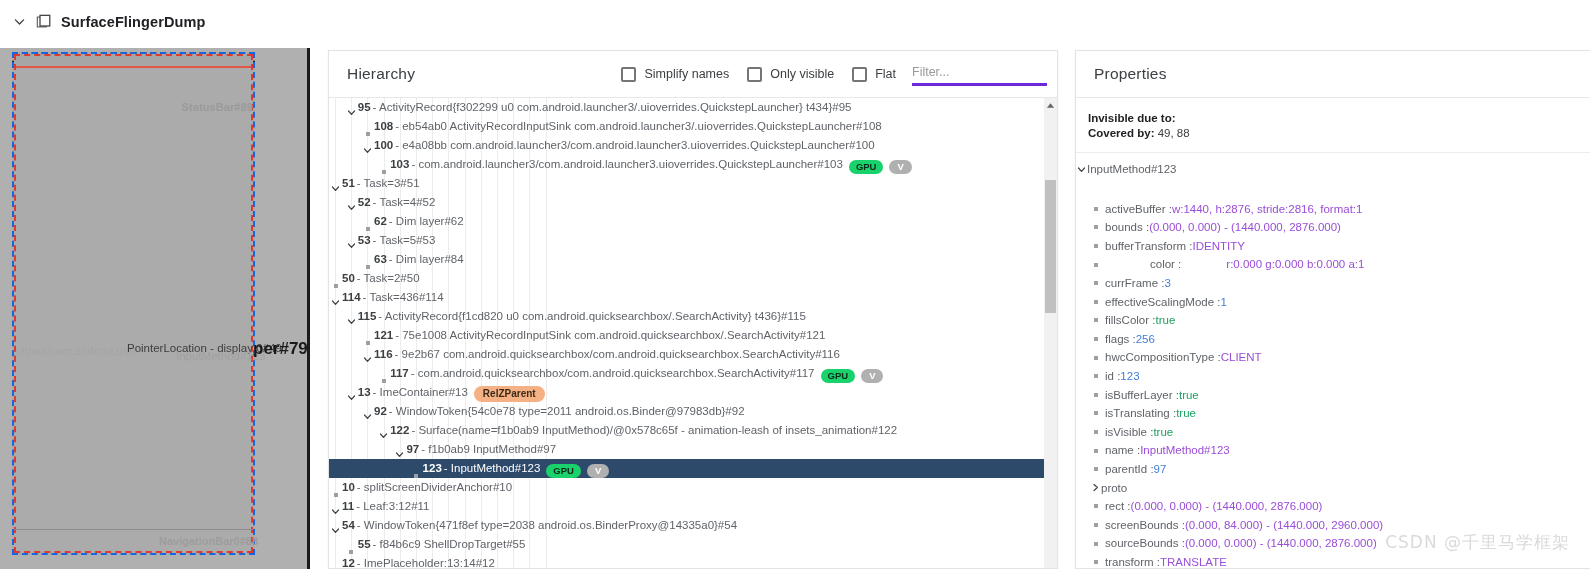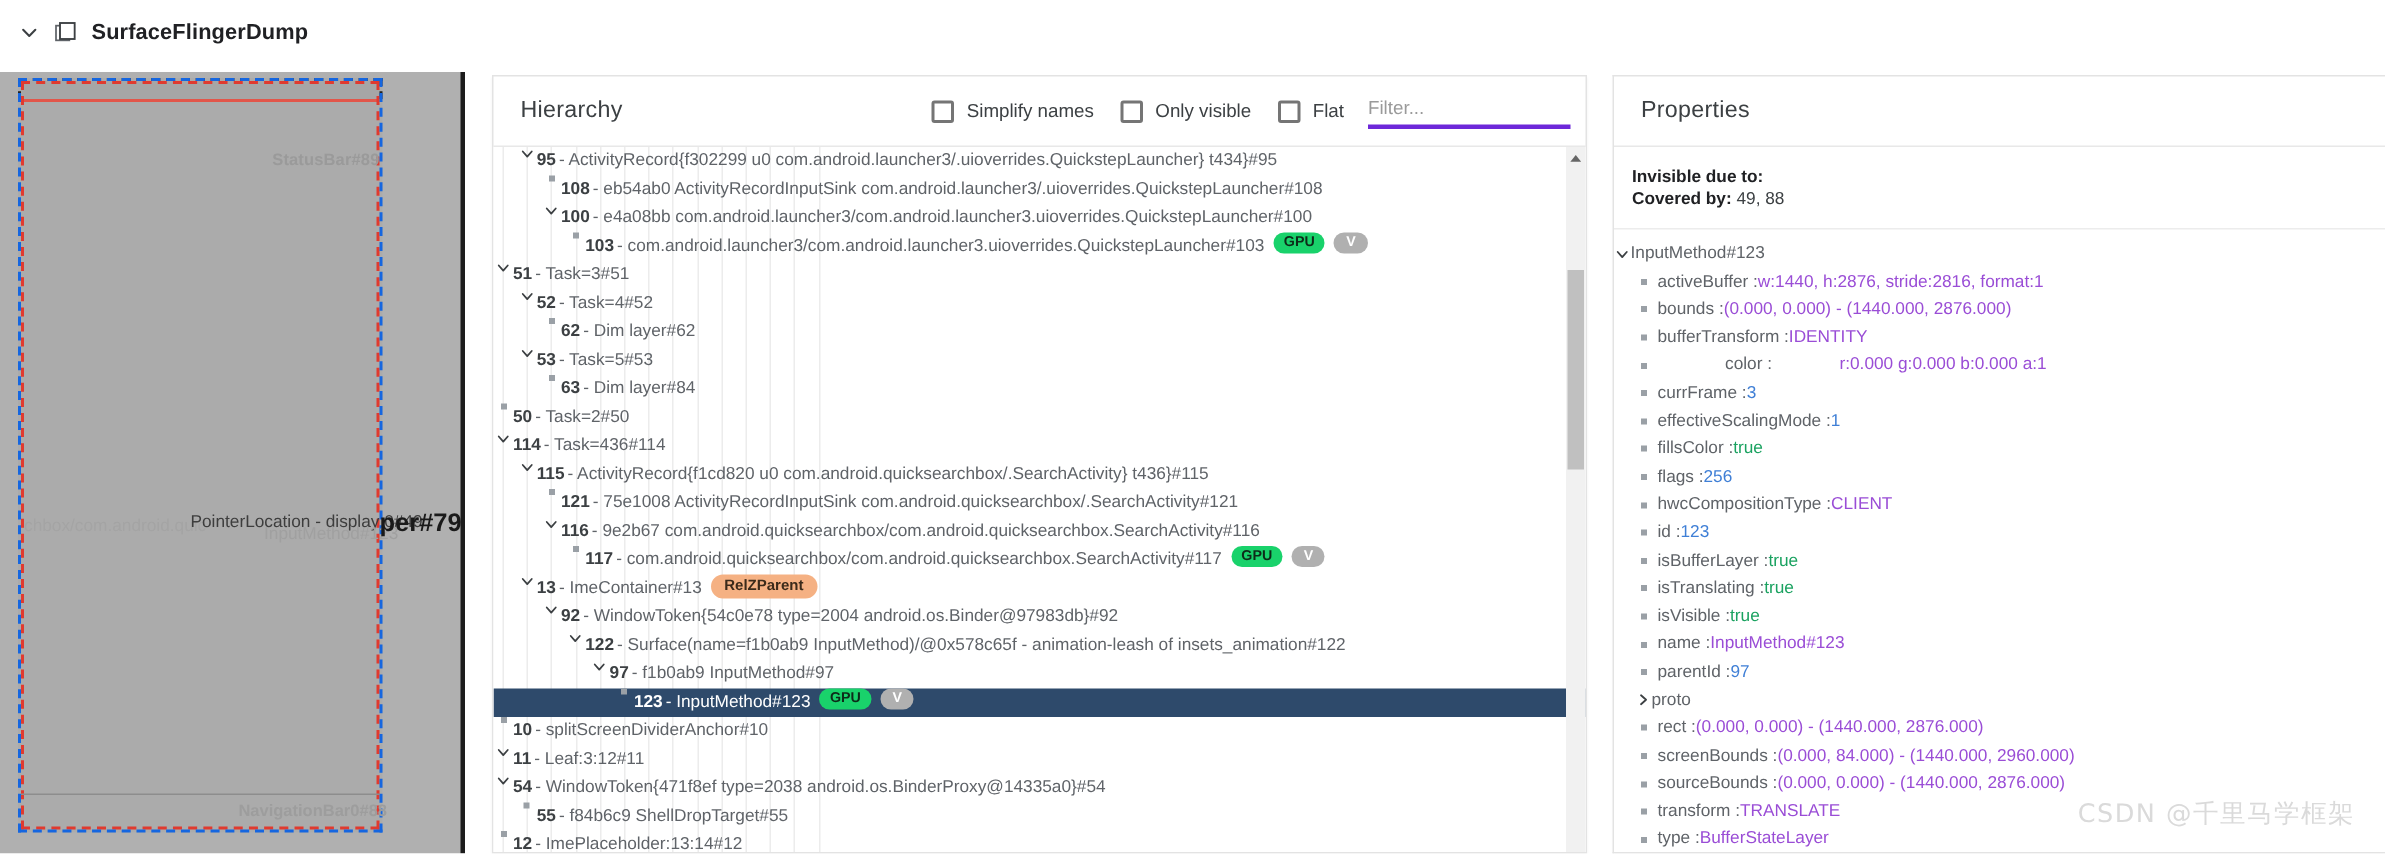--- a/index.html
+++ b/index.html
@@ -137,21 +137,21 @@
   }
   .tree-inner { position:relative; width:100%; height:100%; }
 
   
   .guides { position:absolute; left:0; top:0; width:100%; height:100%; pointer-events:none; }
   .guide { position:absolute; top:0; bottom:0; width:1px; background:#ececec; }
 
   .row {
     position:relative; height:19px; line-height:19px;
     white-space:nowrap; font-size:11.5px; color:#5f6368;
-    display:flex; align-items:flex-start;
+    display:flex; align-items:flex-end;
   }
   .row.selected { background:#2e4a6b; }
   .row.selected .rid, .row.selected .rtext { color:#ffffff; }
   .tw {
     flex:0 0 auto; width:13px; display:inline-flex; align-items:center; justify-content:center;
     color:#3c4043;
   }
   .tw.leaf::before {
     content:""; width:4px; height:4px; background:#9aa0a6; display:block;
     border-radius:0px;
@@ -409,21 +409,21 @@
             <span class="rtext">- ImeContainer#13</span>
             <span class="badge relz">RelZParent</span>
           </div>
           <div class="row" style="padding-left: 32px;">
             <span class="tw">
               <svg width="9" height="9" viewBox="0 0 12 12">
                 <path d="M2 4 L6 8.5 L10 4" fill="none" stroke="#3c4043" stroke-width="1.6" stroke-linecap="round" stroke-linejoin="round"></path>
               </svg>
             </span>
             <span class="rid">92 </span>
-            <span class="rtext">- WindowToken{54c0e78 type=2004 android.os.Binder@97983db}#92</span>
+            <span class="rtext">- WindowToken{54c0e78 type=2011 android.os.Binder@97983db}#92</span>
           </div>
           <div class="row" style="padding-left: 48.2px;">
             <span class="tw">
               <svg width="9" height="9" viewBox="0 0 12 12">
                 <path d="M2 4 L6 8.5 L10 4" fill="none" stroke="#3c4043" stroke-width="1.6" stroke-linecap="round" stroke-linejoin="round"></path>
               </svg>
             </span>
             <span class="rid">122 </span>
             <span class="rtext">- Surface(name=f1b0ab9 InputMethod)/@0x578c65f - animation-leash of insets_animation#122</span>
           </div>
@@ -500,21 +500,21 @@
     </div>
     <div class="props-list" id="props-list">
         <div class="prow">
           <span class="ptw">
             <svg width="9" height="9" viewBox="0 0 12 12">
               <path d="M2 4 L6 8.5 L10 4" fill="none" stroke="#3c4043" stroke-width="1.6" stroke-linecap="round" stroke-linejoin="round"></path>
             </svg>
           </span>
           <span class="proot">InputMethod#123</span>
         </div>
-        <div class="prow" style="padding-left: 14px;">
+        <div class="prow" style="padding-left: 14px; margin-top: 21px;">
           <span class="pbullet" style="margin-left: 4px;"></span>
           <span class="pkey">activeBuffer : </span>
           <span class="v-purple">w:1440, h:2876, stride:2816, format:1</span>
         </div>
         <div class="prow" style="padding-left: 14px;">
           <span class="pbullet" style="margin-left: 4px;"></span>
           <span class="pkey">bounds : </span>
           <span class="v-purple">(0.000, 0.000) - (1440.000, 2876.000)</span>
         </div>
         <div class="prow" style="padding-left: 14px;">

